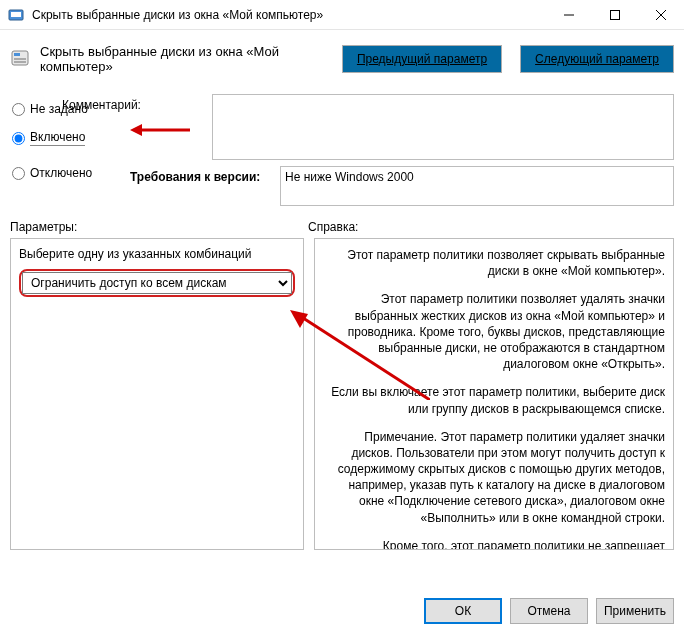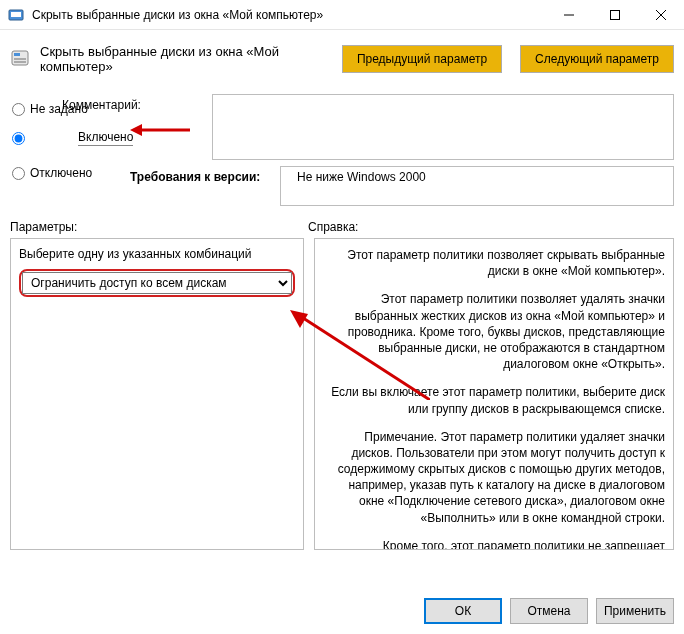--- a/index.html
+++ b/index.html
@@ -33,24 +33,25 @@
   .header-row {
     display: flex;
     align-items: center;
     padding: 14px 10px 14px 10px;
     gap: 10px;
   }
   .header-row .policy-icon { width:20px; height:20px; }
   .header-row .policy-title { flex:1; font-size:13px; }
   .nav-btn {
     border:1px solid #adadad;
-    background:#eab308;
+    background:#0369a1;
     padding: 6px 14px;
     font-size:12px;
     font-family:inherit;
+    text-decoration:underline;
   }
   .nav-btn + .nav-btn { margin-left:8px; }
   .config-area {
     padding: 6px 10px 0 10px;
     position: relative;
   }
   .radio-col {
     position:absolute;
     left:12px; top:8px;
     width:110px;
@@ -82,21 +83,21 @@
     margin-top:6px;
   }
   .req-row .lbl { width:150px; padding-top:4px;font-weight:bold; }
   .req-row textarea {
     flex:1;
     height:40px;
     resize:none;
     border:1px solid #bdbdbd;
     font-family:inherit;
     font-size:12px;
-    padding:3px 16px;
+    padding:3px 4px;
     overflow-y:scroll;
   }
   .labels-row {
     display:flex;
     margin:14px 10px 4px 10px;
   }
   .labels-row .left { width:298px; }
   .labels-row .right { flex:1; }
   .panels-row {
     display:flex;
@@ -195,21 +196,21 @@
   <button class="nav-btn">Предыдущий параметр</button>
   <button class="nav-btn">Следующий параметр</button>
 </div>
 
 <div class="config-area">
   <div class="radio-col">
     <div class="radio-row">
       <input type="radio" name="st" style="">
       <label>Не задано</label>
     </div>
-    <div class="radio-row underlined" style="margin-top:14px;gap:48px;">
+    <div class="radio-row underlined" style="margin-top:14px;">
       <input type="radio" name="st" checked="" style="">
       <label>Включено</label>
     </div>
     <div class="radio-row" style="margin-top:20px;">
       <input type="radio" name="st" style="">
       <label>Отключено</label>
     </div>
   </div>
 
   <div class="comment-row">

